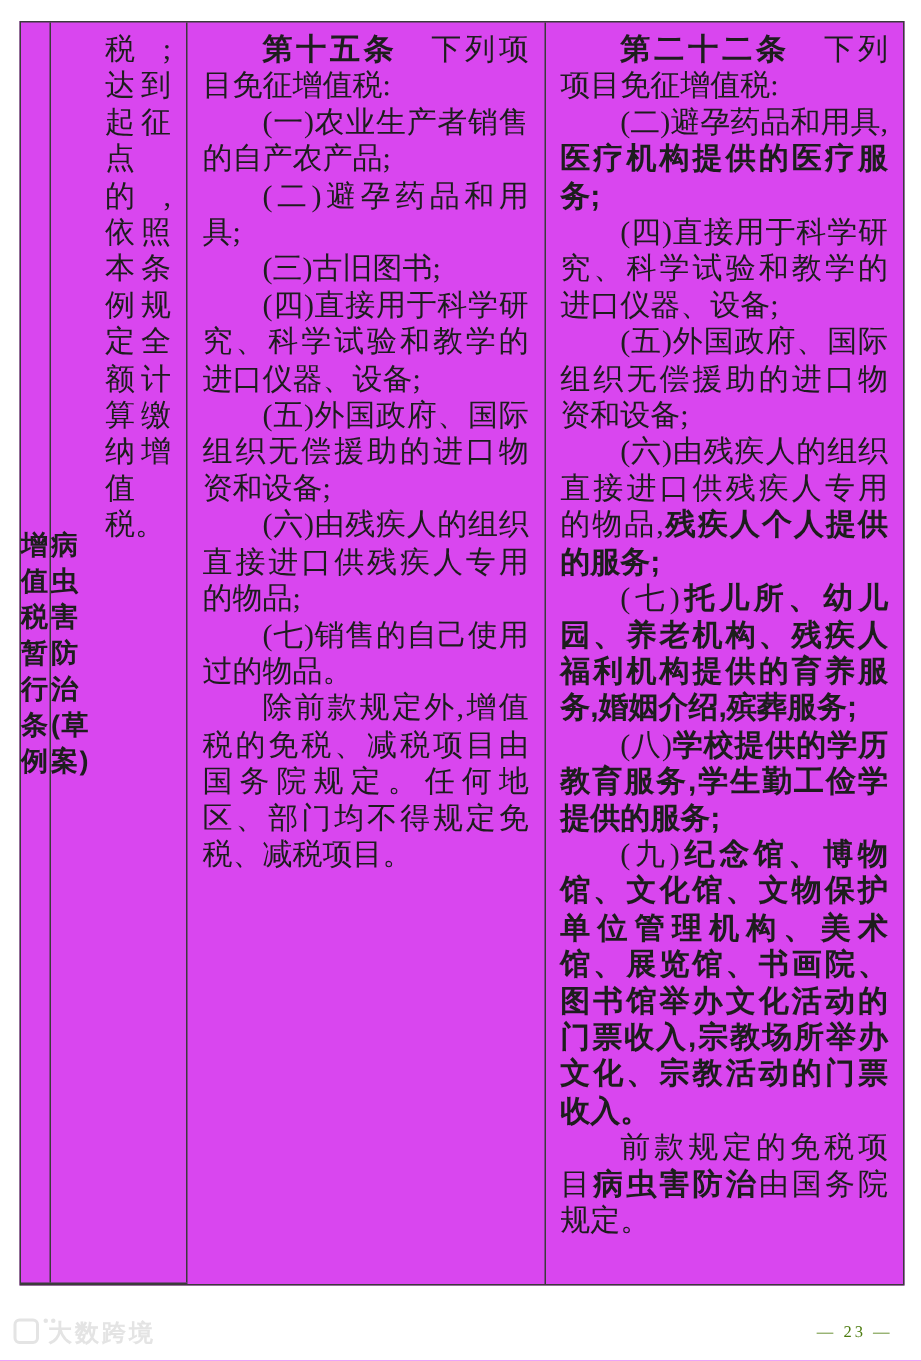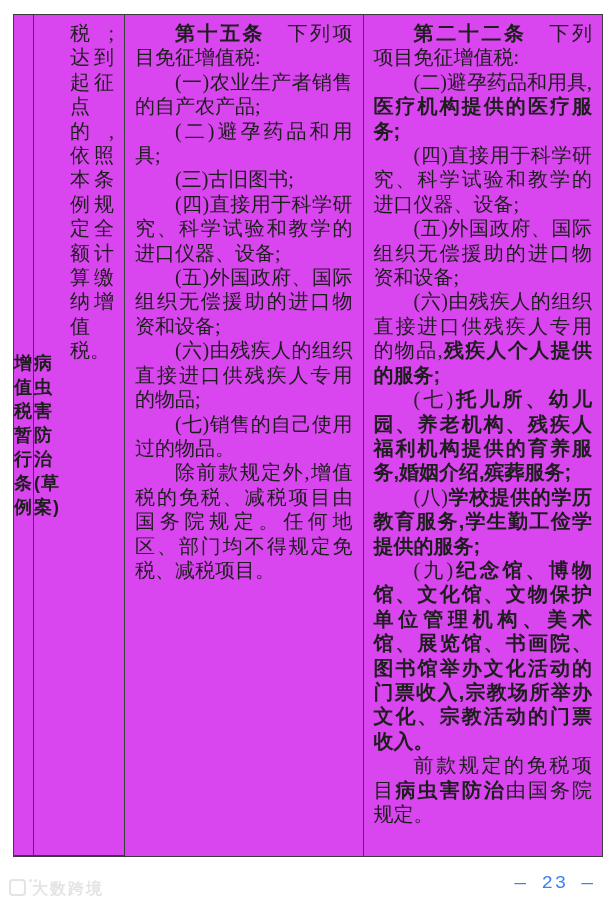--- a/index.html
+++ b/index.html
@@ -60,24 +60,24 @@
   .para{margin:0;}
   .para.indent{text-indent:2em;}
   .run{font-family:"Liberation Serif","DejaVu Serif",serif;}
   .run-b{
     font-weight:700;
     font-family:"Liberation Sans","DejaVu Sans",sans-serif;
   }
   .page-number{
     position:absolute;
     right:19px;bottom:13px;
-    font-size:19px;
+    font-size:11px;
     letter-spacing:2px;
-    color:#3b82f6;
-    font-family:Liberation Mono, monospace;
+    color:#4d7c0f;
+    font-family:Liberation Serif, serif;
   }
   .watermark{
     position:absolute;
     left:9px;bottom:7px;
     display:flex;align-items:flex-start;gap:6px;
     color:var(--watermark,#e4e4e4);
     user-select:none;
   }
   .wm-logo{
     position:relative;

